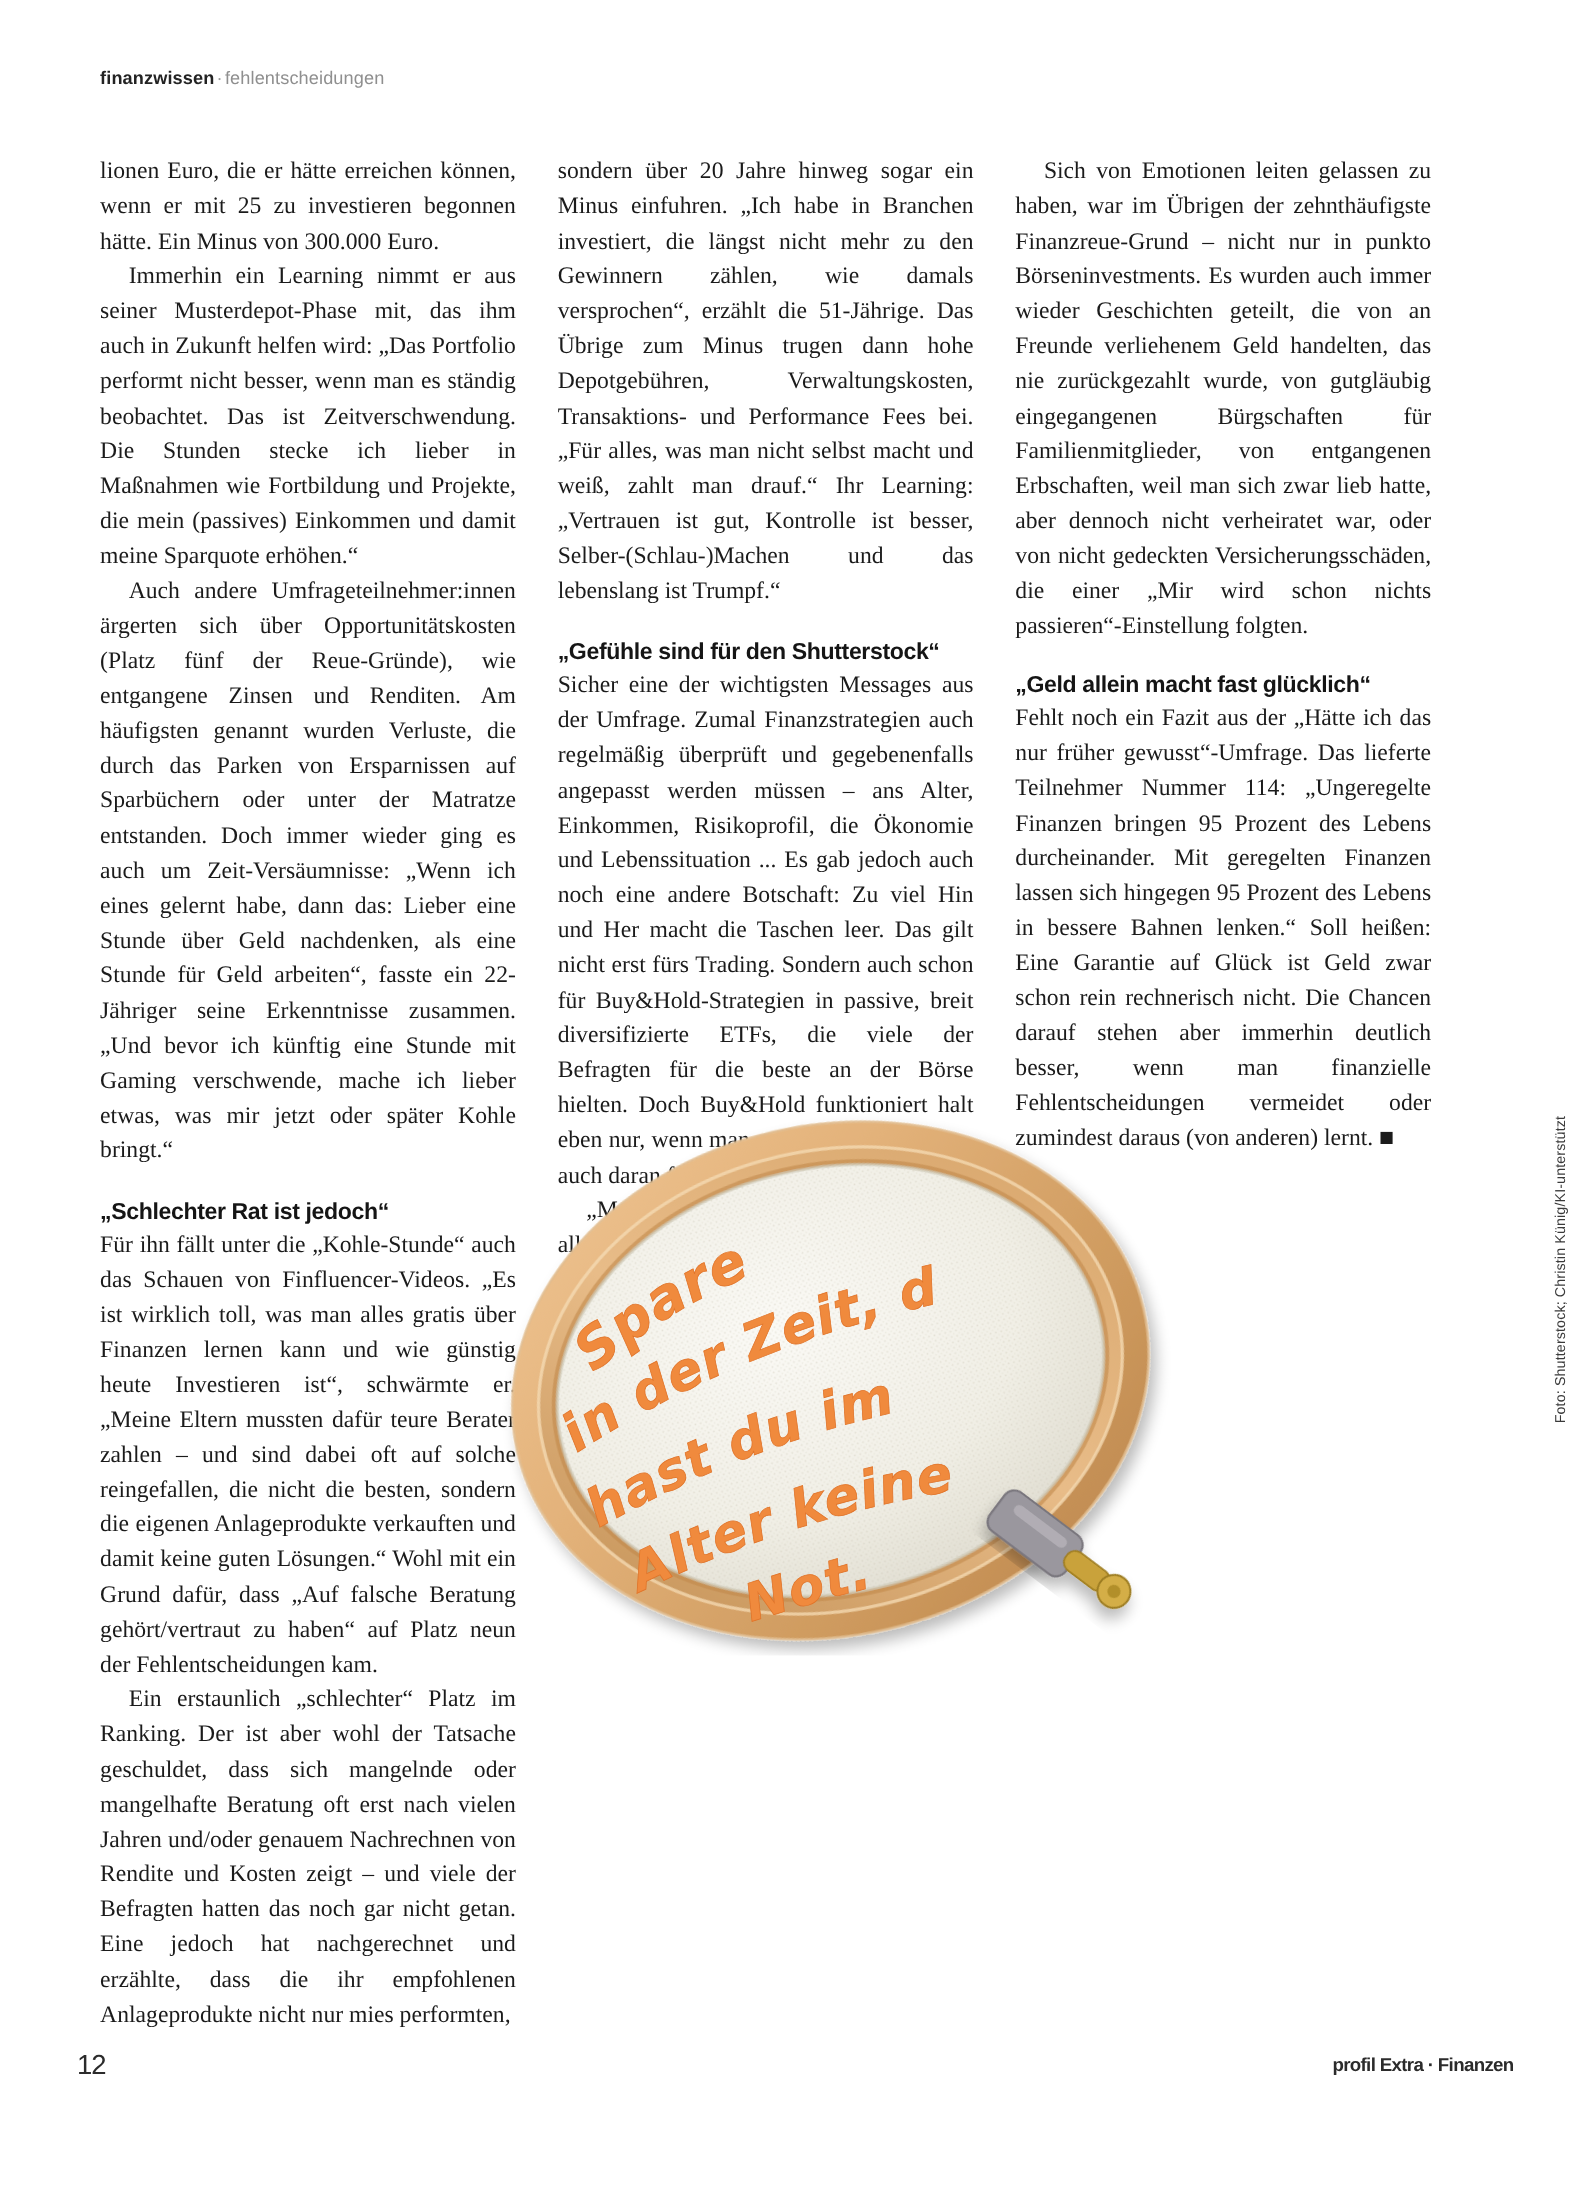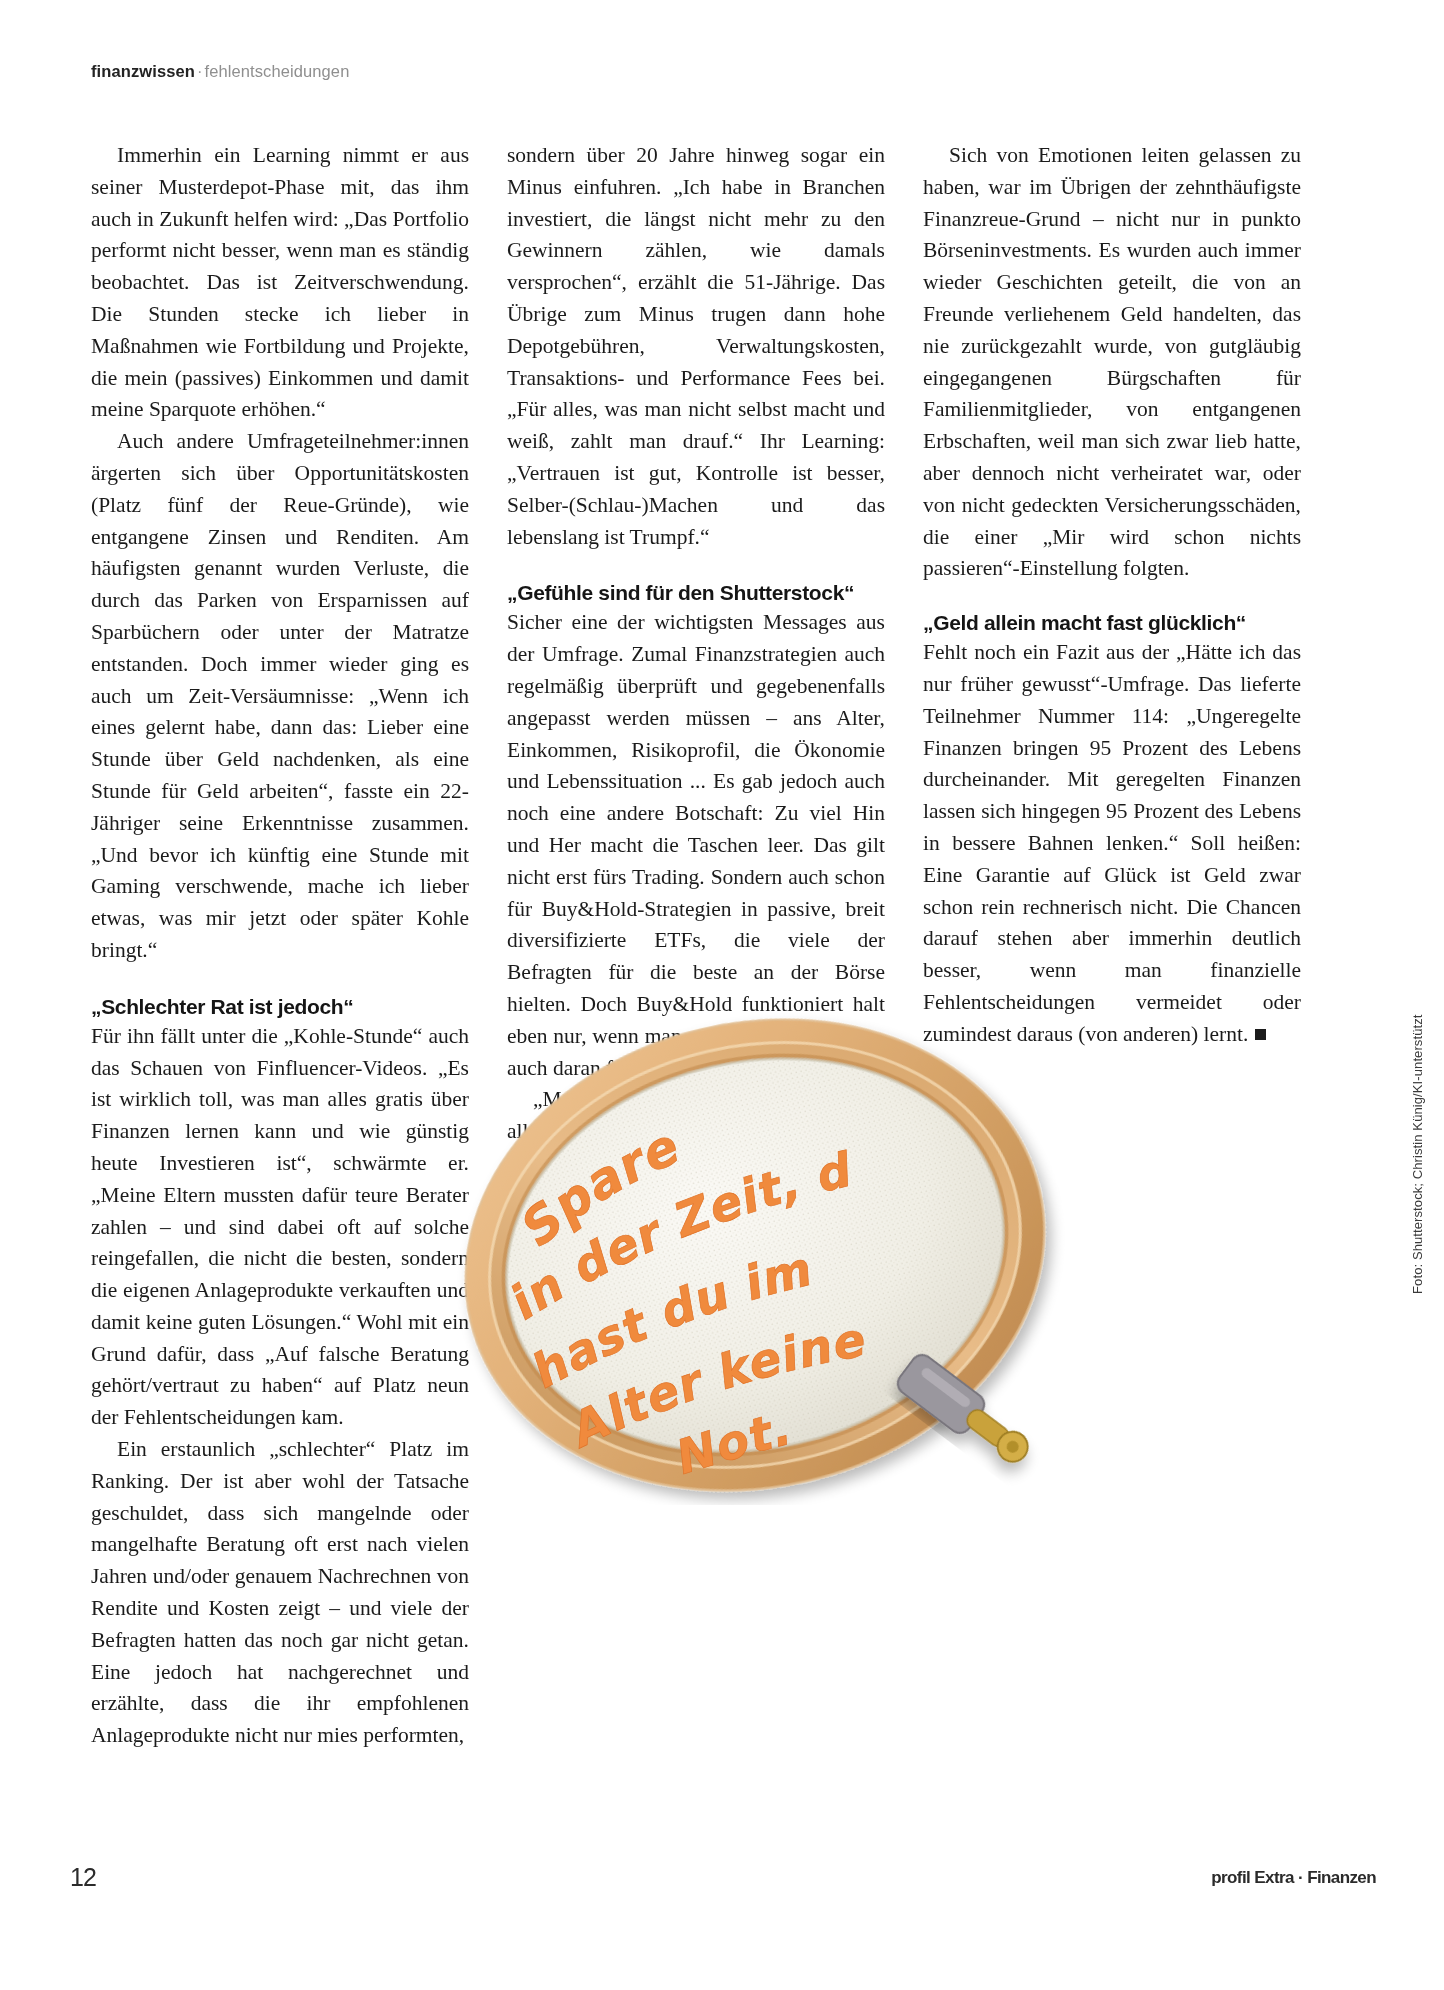--- a/index.html
+++ b/index.html
@@ -145,20 +145,21 @@
 
 <div class="page">
 
   <div class="running-head">
     <span class="rh-strong">finanzwissen</span><span class="rh-sep">·</span><span class="rh-light">fehlentscheidungen</span>
   </div>
 
   <div class="cols">
 
     <div class="col">
+      <p class="body">lionen Euro, die er hätte erreichen können, wenn er mit 25 zu investieren begonnen hätte. Ein Minus von 300.000 Euro.</p>
       <p class="body indent">Immerhin ein Learning nimmt er aus seiner Musterdepot-Phase mit, das ihm auch in Zukunft helfen wird: „Das Portfolio performt nicht besser, wenn man es ständig beobachtet. Das ist Zeitverschwendung. Die Stunden stecke ich lieber in Maßnahmen wie Fortbildung und Projekte, die mein (passives) Einkommen und damit meine Sparquote erhöhen.“</p>
       <p class="body indent">Auch andere Umfrageteilnehmer:innen ärgerten sich über Opportunitätskosten (Platz fünf der Reue-Gründe), wie entgangene Zinsen und Renditen. Am häufigsten genannt wurden Verluste, die durch das Parken von Ersparnissen auf Sparbüchern oder unter der Matratze entstanden. Doch immer wieder ging es auch um Zeit-Versäumnisse: „Wenn ich eines gelernt habe, dann das: Lieber eine Stunde über Geld nachdenken, als eine Stunde für Geld arbeiten“, fasste ein 22-Jähriger seine Erkenntnisse zusammen. „Und bevor ich künftig eine Stunde mit Gaming verschwende, mache ich lieber etwas, was mir jetzt oder später Kohle bringt.“</p>
       <h3 class="subhead">„Schlechter Rat ist jedoch“</h3>
       <p class="body">Für ihn fällt unter die „Kohle-Stunde“ auch das Schauen von Finfluencer-Videos. „Es ist wirklich toll, was man alles gratis über Finanzen lernen kann und wie günstig heute Investieren ist“, schwärmte er. „Meine Eltern mussten dafür teure Berater zahlen – und sind dabei oft auf solche reingefallen, die nicht die besten, sondern die eigenen Anlageprodukte verkauften und damit keine guten Lösungen.“ Wohl mit ein Grund dafür, dass „Auf falsche Beratung gehört/vertraut zu haben“ auf Platz neun der Fehlentscheidungen kam.</p>
       <p class="body indent">Ein erstaunlich „schlechter“ Platz im Ranking. Der ist aber wohl der Tatsache geschuldet, dass sich mangelnde oder mangelhafte Beratung oft erst nach vielen Jahren und/oder genauem Nachrechnen von Rendite und Kosten zeigt – und viele der Befragten hatten das noch gar nicht getan. Eine jedoch hat nachgerechnet und erzählte, dass die ihr empfohlenen Anlageprodukte nicht nur mies performten,</p>
     </div>
 
     <div class="col">
       <p class="body">sondern über 20 Jahre hinweg sogar ein Minus einfuhren. „Ich habe in Branchen investiert, die längst nicht mehr zu den Gewinnern zählen, wie damals versprochen“, erzählt die 51-Jährige. Das Übrige zum Minus trugen dann hohe Depotgebühren, Verwaltungskosten, Transaktions- und Performance Fees bei. „Für alles, was man nicht selbst macht und weiß, zahlt man drauf.“ Ihr Learning: „Vertrauen ist gut, Kontrolle ist besser, Selber-(Schlau-)Machen und das lebenslang ist Trumpf.“</p>
       <h3 class="subhead">„Gefühle sind für den Shutterstock“</h3>

